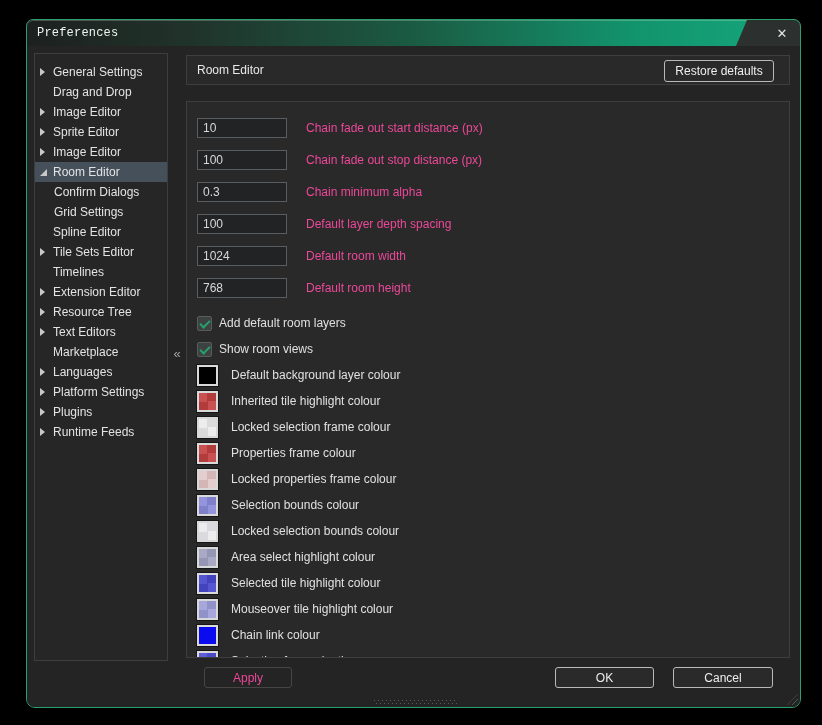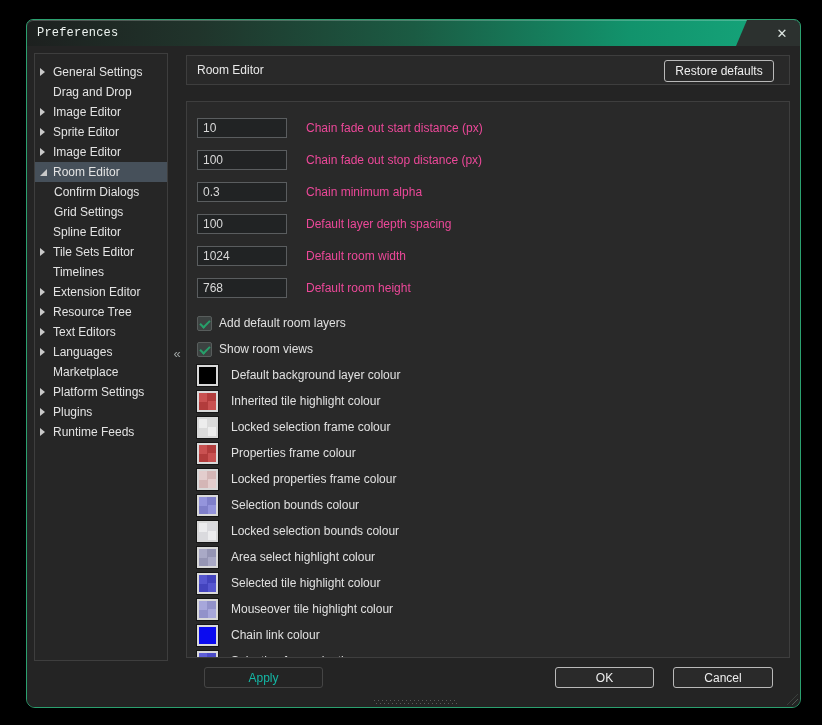--- a/index.html
+++ b/index.html
@@ -74,21 +74,21 @@
   }
   .check-row .chk-label{margin-left:7px;color:#e0e0e0;}
   .swatch-row{height:26px;display:flex;align-items:center;padding-left:0px;}
   .swatch{
     width:17px;height:17px;border:2px solid #d9d9d9;box-sizing:content-box;flex:0 0 17px;
     outline:1px solid #161616;
   }
   .swatch-row .sw-label{margin-left:13px;color:#e0e0e0;}
   
   .footer-btn{position:absolute;height:21px;}
-  .apply-btn{left:177px;top:621px;width:119px;border-color:#454545;color:#14b8a6;background:transparent;}
+  .apply-btn{left:177px;top:621px;width:88px;border-color:#454545;color:#ec4899;background:transparent;}
   .ok-btn{left:528px;top:621px;width:99px;}
   .cancel-btn{left:646px;top:621px;width:100px;}
   .drag-grip{
     position:absolute;left:347px;top:654px;width:84px;height:4px;
     background-image:repeating-linear-gradient(90deg,#5a5a5a 0 1px,transparent 1px 4px),
                      repeating-linear-gradient(90deg,#5a5a5a 0 1px,transparent 1px 4px);
     background-size:100% 1px,100% 1px;background-position:0 0,2px 3px;background-repeat:repeat-x;
   }
   .resize-grip{
     position:absolute;right:2px;bottom:2px;width:11px;height:11px;
@@ -177,28 +177,28 @@
           </span>
         <span>Resource Tree</span>
       </div>
       <div class="tree-item">
         <span class="arrow-box">
             <span class="tri-collapsed"></span>
           </span>
         <span>Text Editors</span>
       </div>
       <div class="tree-item">
-        <span class="arrow-box">
-            <span class="tri-collapsed"></span>
-          </span>
-        <span>Languages</span>
-      </div>
-      <div class="tree-item">
         <span class="arrow-box"></span>
         <span>Marketplace</span>
+      </div>
+      <div class="tree-item">
+        <span class="arrow-box">
+            <span class="tri-collapsed"></span>
+          </span>
+        <span>Languages</span>
       </div>
       <div class="tree-item">
         <span class="arrow-box">
             <span class="tri-collapsed"></span>
           </span>
         <span>Platform Settings</span>
       </div>
       <div class="tree-item">
         <span class="arrow-box">
             <span class="tri-collapsed"></span>

